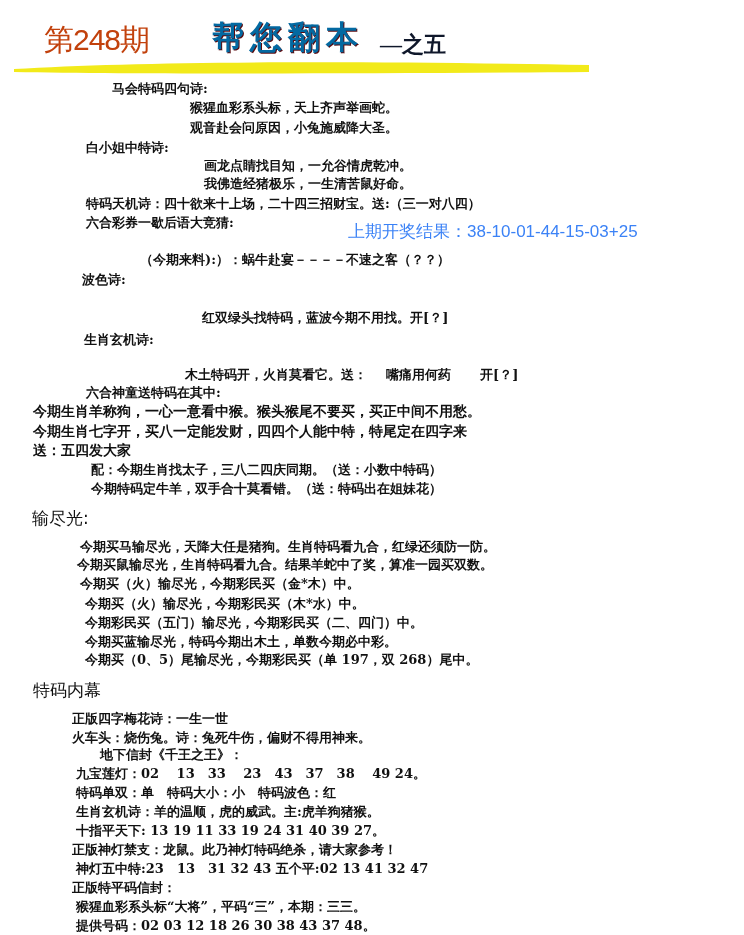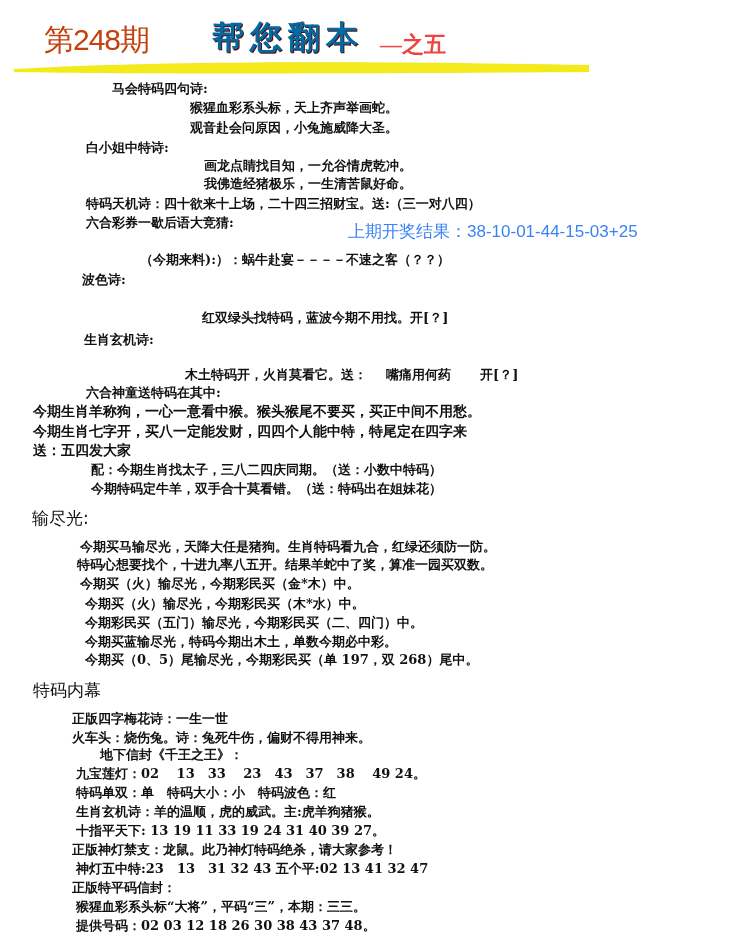--- a/index.html
+++ b/index.html
@@ -2,21 +2,21 @@
 <html><head>
 <meta charset="utf-8">
 <style>
   html, body { margin:0; padding:0; background:#ffffff; }
   body { width:744px; height:935px; position:relative; overflow:hidden;
          font-family:"DejaVu Serif", "Liberation Serif", serif; color:#111; }
   .abs { position:absolute; white-space:nowrap; }
   .issue { left:44px; top:20px; font-family:"Liberation Sans", sans-serif; font-size:30px; color:#c2410c; letter-spacing:-1px; }
   .brand { left:212px; top:16px; font-family:"DejaVu Serif", serif; font-size:32px; font-weight:bold;
            color:#0369a1; letter-spacing:6px; text-shadow:1px 1px 0 #5a0a0e; }
-  .sub { left:380px; top:30px; font-family:"Liberation Serif", serif; font-size:22px; font-weight:bold; color:#ef4444; }
+  .sub { left:380px; top:30px; font-family:"Liberation Serif", serif; font-size:22px; font-weight:bold; color:#0f172a; }
   .banner { left:14px; top:60px; width:575px; height:14px; }
   .b { font-weight:bold;text-align:right; }
   .t13 { font-size:13px; }
   .t14 { font-size:14px; }
   .h { font-family:"DejaVu Sans", sans-serif; font-size:17px; }
   .red { color:#3b82f6; font-family:"Liberation Sans", sans-serif; font-size:17px;margin-left:15px; }
 </style>
 </head>
 <body>
 
@@ -53,21 +53,21 @@
 
 <div class="abs b t13" style="left:86px;top:384px">六合神童送特码在其中:</div>
 <div class="abs b t14" style="left:33px;top:403px">今期生肖羊称狗，一心一意看中猴。猴头猴尾不要买，买正中间不用愁。</div>
 <div class="abs b t14" style="left:33px;top:423px">今期生肖七字开，买八一定能发财，四四个人能中特，特尾定在四字来</div>
 <div class="abs b t14" style="left:33px;top:442px">送：五四发大家</div>
 <div class="abs b t13" style="left:91px;top:461px">配：今期生肖找太子，三八二四庆同期。（送：小数中特码）</div>
 <div class="abs b t13" style="left:91px;top:480px">今期特码定牛羊，双手合十莫看错。（送：特码出在姐妹花）</div>
 
 <div class="abs h" style="left:32px;top:507px">输尽光:</div>
 <div class="abs b t13" style="left:80px;top:538px">今期买马输尽光，天降大任是猪狗。生肖特码看九合，红绿还须防一防。</div>
-<div class="abs b t13" style="left:77px;top:556px">特码心想要找个，十进九率八五开。结果羊蛇中了奖，算准一园买双数。</div>
+<div class="abs b t13" style="left:77px;top:556px">今期买鼠输尽光，生肖特码看九合。结果羊蛇中了奖，算准一园买双数。</div>
 <div class="abs b t13" style="left:80px;top:575px">今期买（火）输尽光，今期彩民买（金*木）中。</div>
 <div class="abs b t13" style="left:85px;top:595px">今期买（火）输尽光，今期彩民买（木*水）中。</div>
 <div class="abs b t13" style="left:85px;top:614px">今期彩民买（五门）输尽光，今期彩民买（二、四门）中。</div>
 <div class="abs b t13" style="left:85px;top:633px">今期买蓝输尽光，特码今期出木土，单数今期必中彩。</div>
 <div class="abs b t13" style="left:85px;top:651px">今期买（0、5）尾输尽光，今期彩民买（单 197，双 268）尾中。</div>
 
 <div class="abs h" style="left:33px;top:679px">特码内幕</div>
 <div class="abs b t13" style="left:72px;top:710px">正版四字梅花诗：一生一世</div>
 <div class="abs b t13" style="left:72px;top:729px">火车头：烧伤兔。诗：兔死牛伤，偏财不得用神来。</div>
 <div class="abs b t13" style="left:100px;top:746px">地下信封《千王之王》：</div>

